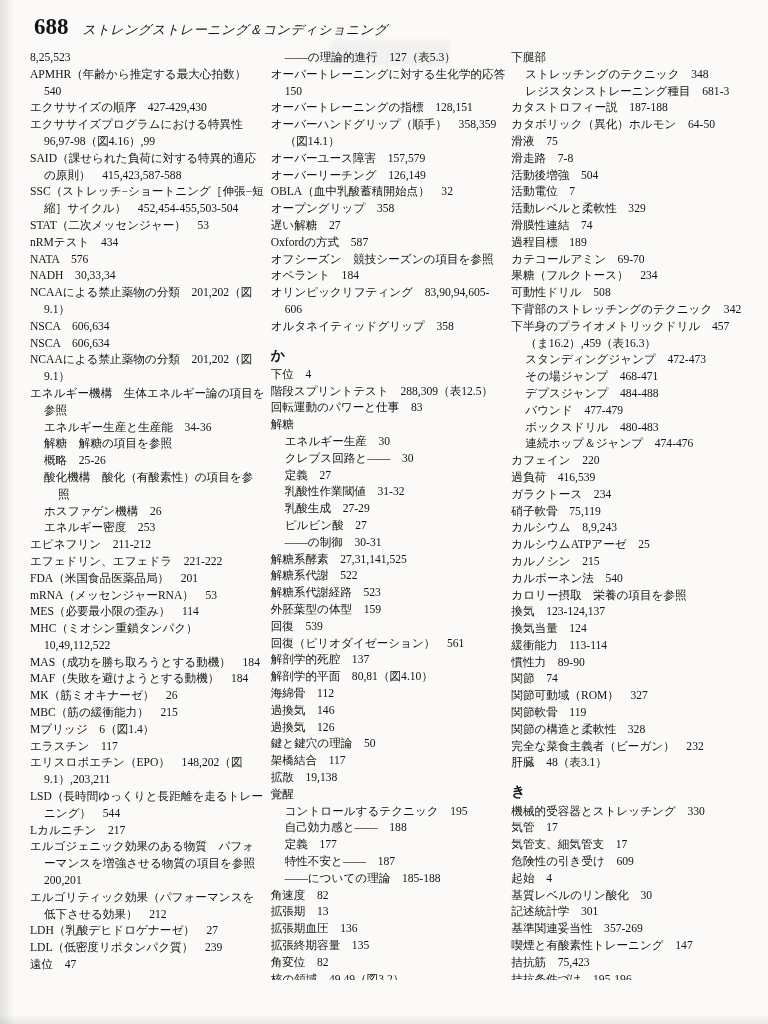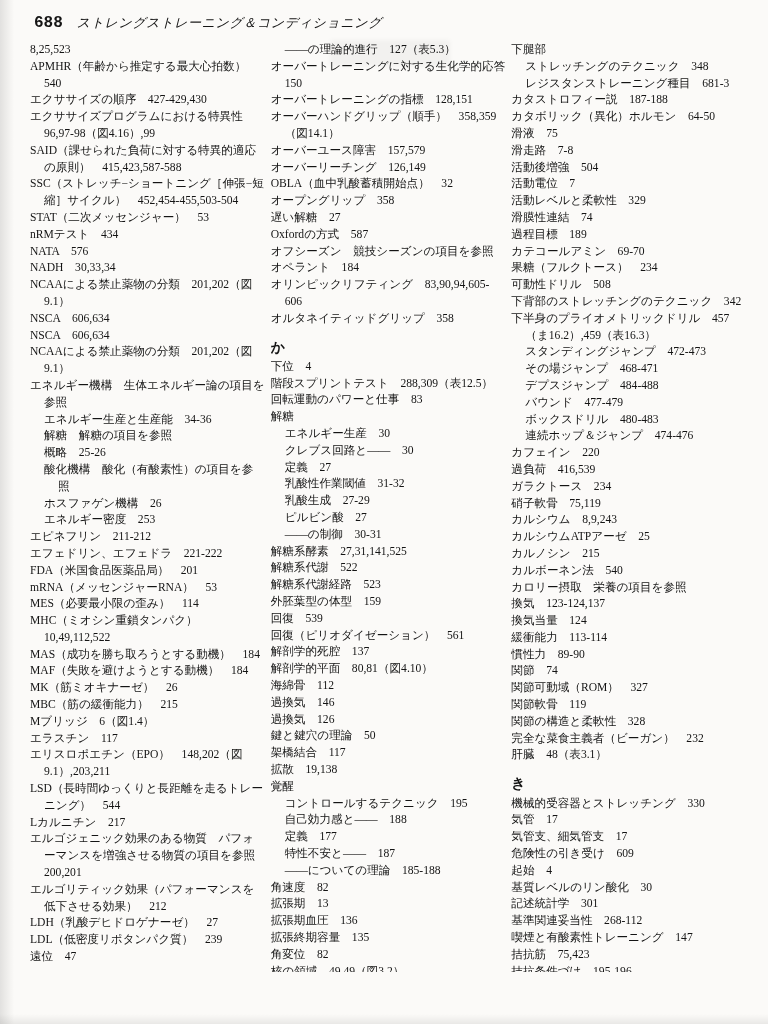--- a/index.html
+++ b/index.html
@@ -18,23 +18,23 @@
     box-sizing:border-box;
   }
   .header{
     display:flex;
     align-items:baseline;
     gap:14px;
     padding-left:4px;
     margin-bottom:10px;
   }
   .folio{
-    font-family:Liberation Mono, monospace;
+    font-family:Liberation Serif, serif;
     font-weight:bold;
-    font-size:16px;
+    font-size:23px;
     letter-spacing:0px;
   }
   .running-head{
     font-size:13px;
     letter-spacing:0.6px;
     font-style:italic;
   }
   .columns{
     display:flex;
     gap:6px;
@@ -238,21 +238,21 @@
         <div class="entry">完全な菜食主義者（ビーガン）　232</div>
         <div class="entry">肝臓　48（表3.1）</div>
         <div class="kana">き</div>
         <div class="entry">機械的受容器とストレッチング　330</div>
         <div class="entry">気管　17</div>
         <div class="entry">気管支、細気管支　17</div>
         <div class="entry">危険性の引き受け　609</div>
         <div class="entry">起始　4</div>
         <div class="entry">基質レベルのリン酸化　30</div>
         <div class="entry">記述統計学　301</div>
-        <div class="entry">基準関連妥当性　268-112</div>
+        <div class="entry">基準関連妥当性　357-269</div>
         <div class="entry">喫煙と有酸素性トレーニング　147</div>
         <div class="entry">拮抗筋　75,423</div>
         <div class="entry">拮抗条件づけ　195-196</div>
       </div>
   </div>
 
   <div class="shadow-left"></div>
   <div class="shadow-bottom"></div>
 </div>
 

